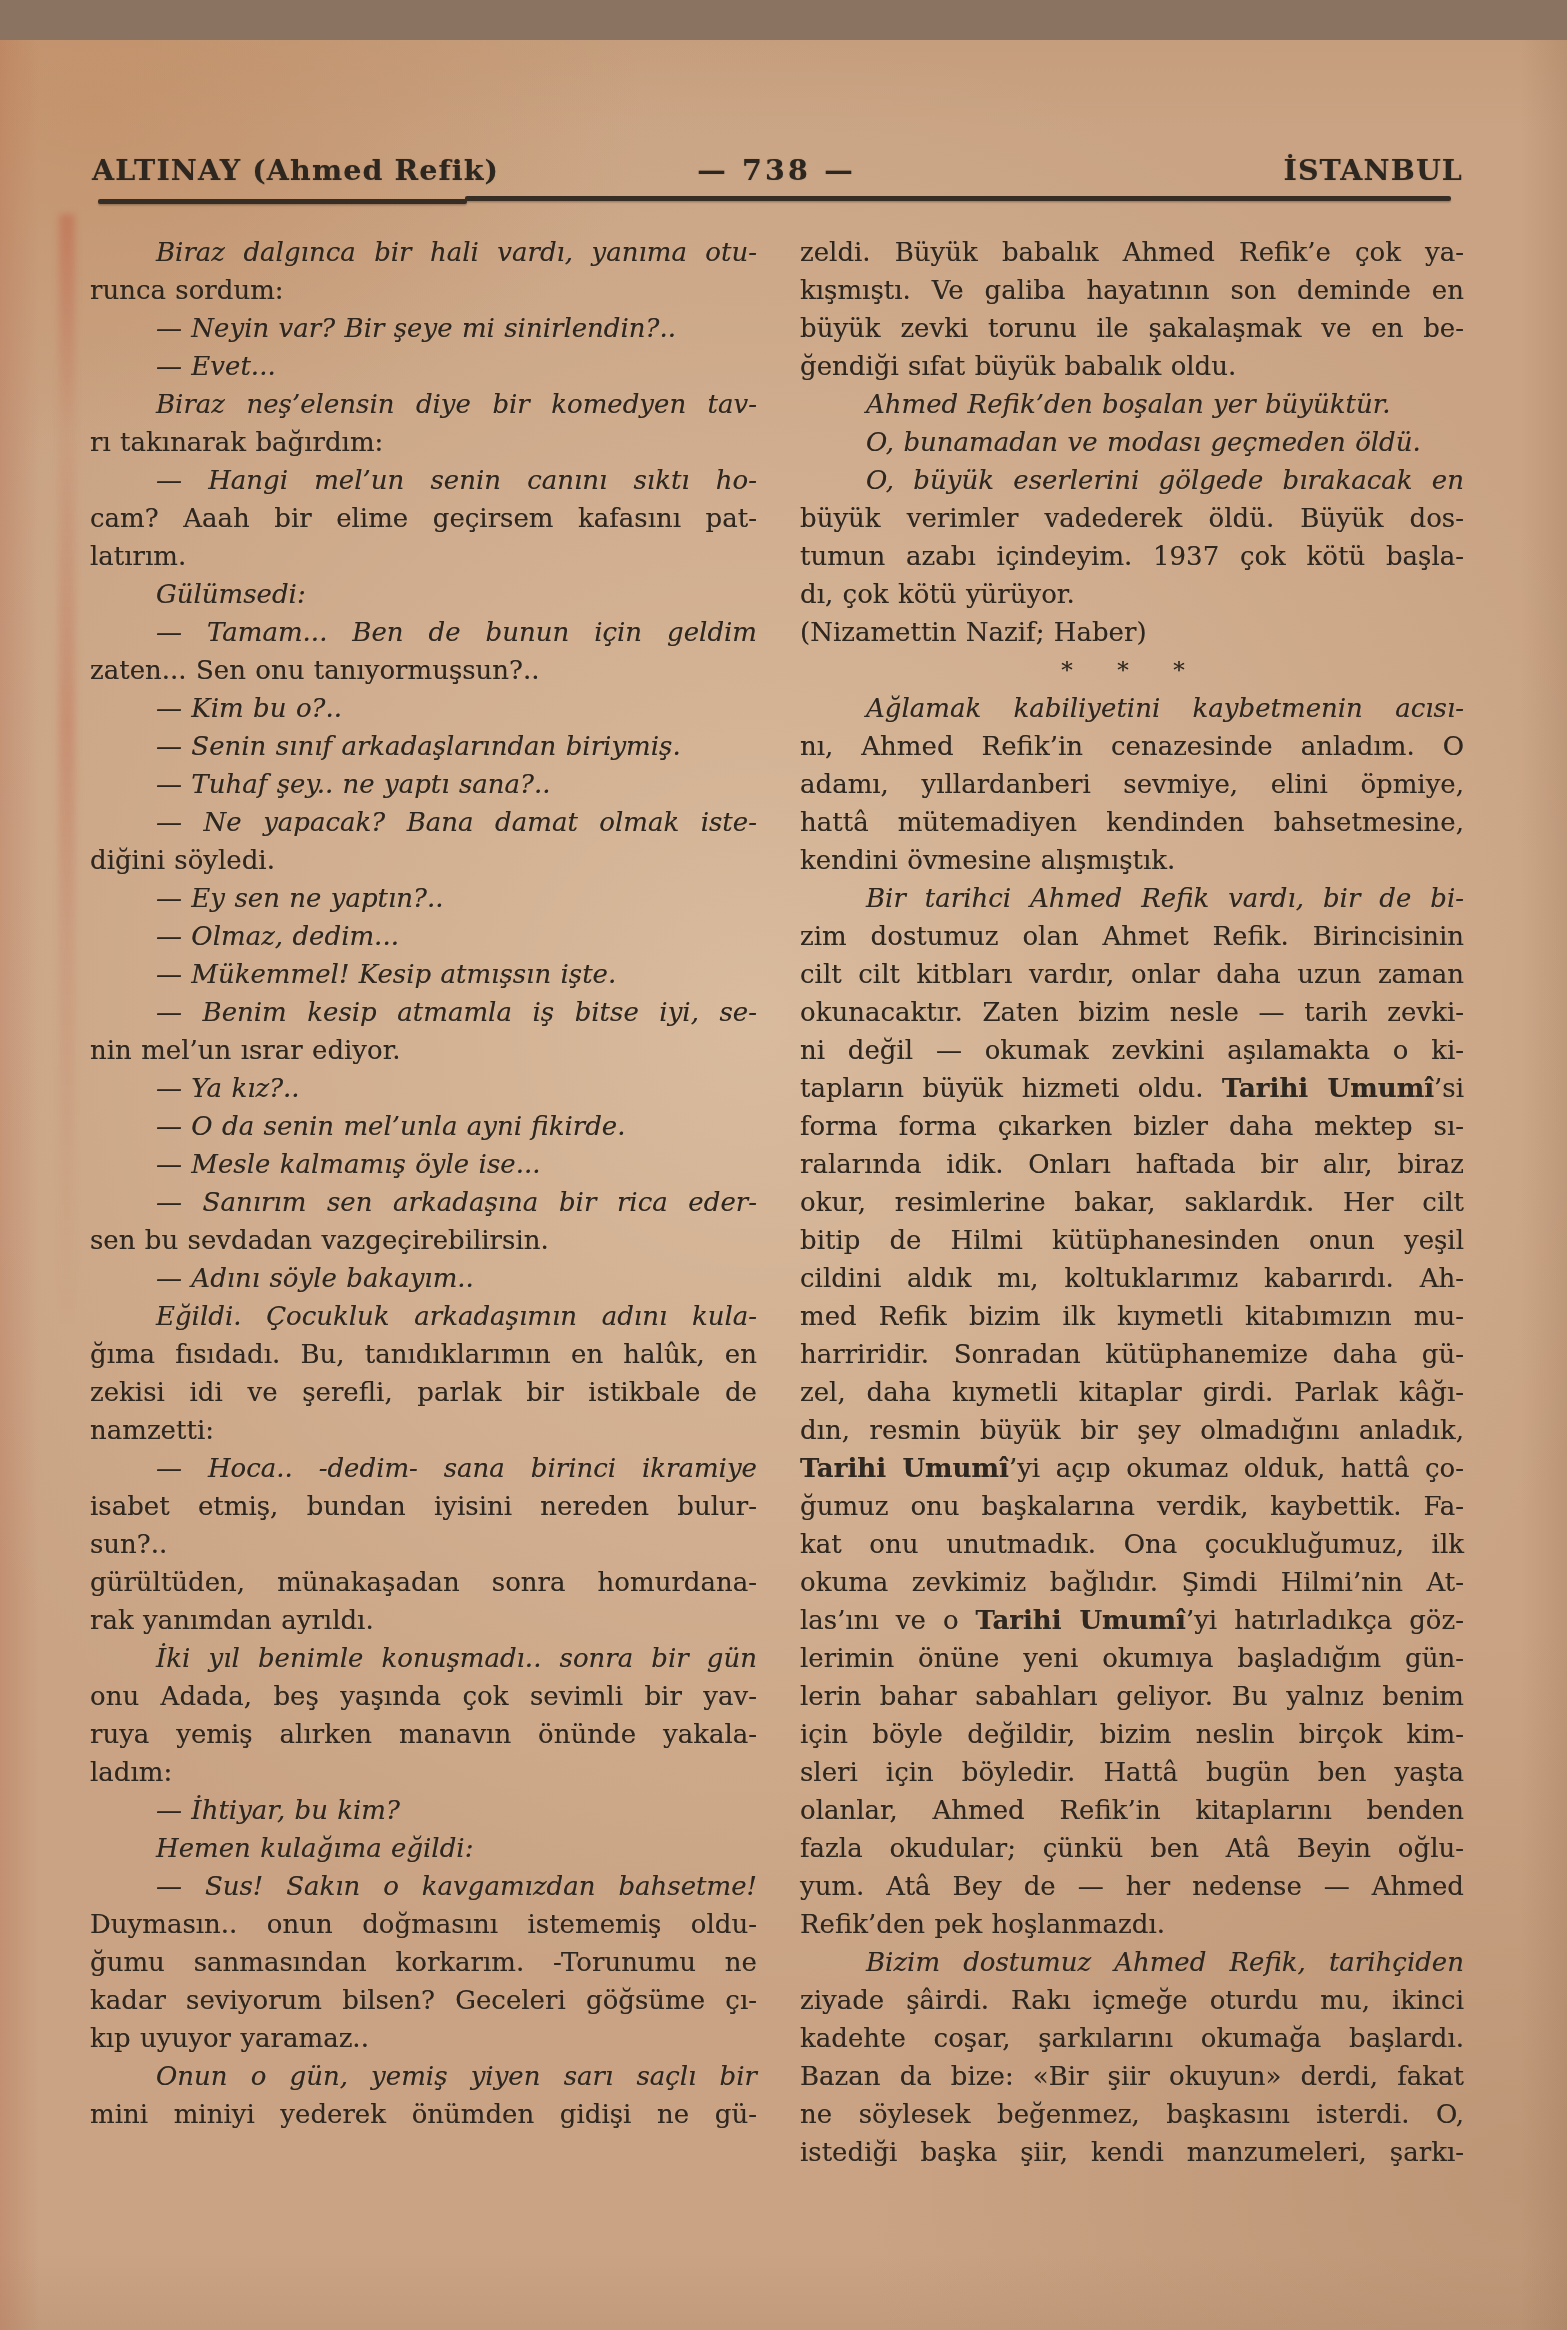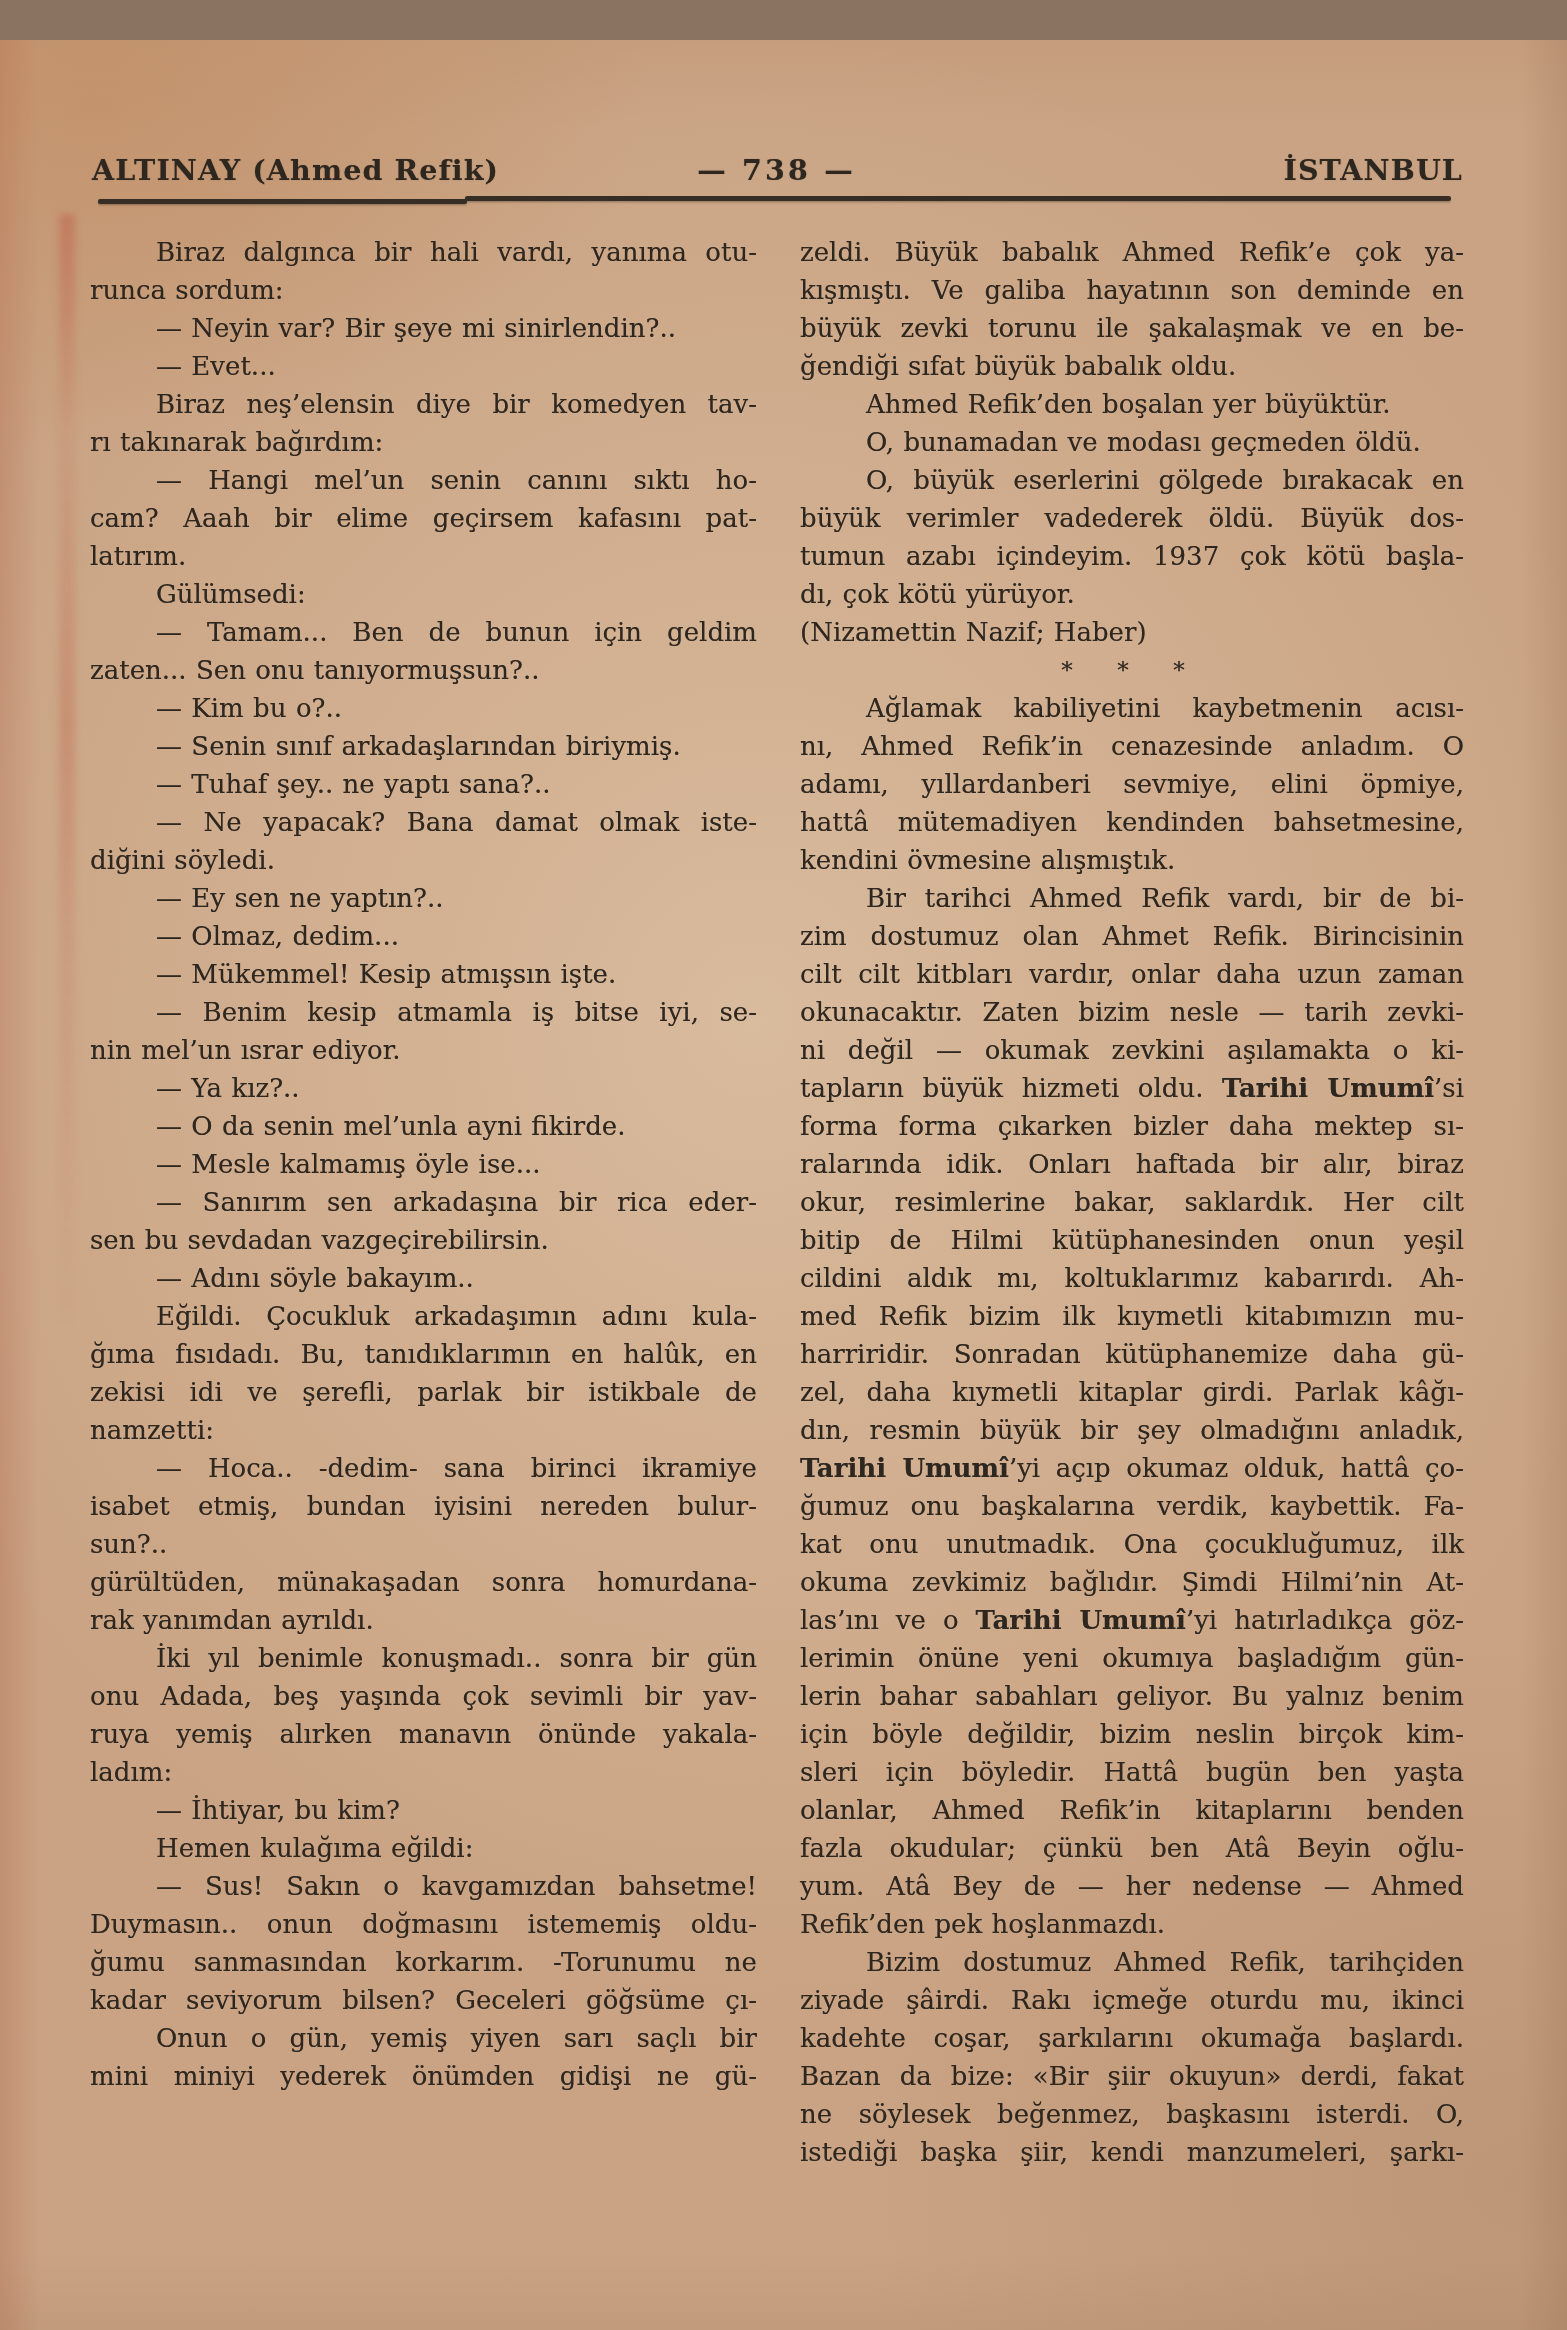--- a/index.html
+++ b/index.html
@@ -40,21 +40,21 @@
   .col{
     position:absolute;top:193px;
     font-size:26px;
     text-shadow:0 0 0.5px rgba(46,39,32,.45);
     word-spacing:1.1px;
   }
   .col-left{left:90px;width:667px;}
   .col-right{left:800px;width:664px;}
   .line{height:38px;line-height:38px;white-space:nowrap;}
   .s-i,.s-j{white-space:normal;text-align:justify;text-align-last:justify;}
-  .s-i,.s-il{text-indent:66px;}
+  .s-i,.s-il{text-indent:66px;font-style:italic;}
   .s-l,.s-il{text-align:left;text-align-last:left;}
   .s-r{text-align:left;padding-right:29px;}
   .s-c{text-align:center;letter-spacing:18px;font-size:23px;}
   .b{font-weight:bold;}
 </style>
 </head>
 <body>
 
 <div class="page">
   <div class="streak"></div>
@@ -109,20 +109,21 @@
       <div class="line s-i"><span>İki yıl benimle konuşmadı.. sonra bir gün</span></div>
       <div class="line s-j"><span>onu Adada, beş yaşında çok sevimli bir yav-</span></div>
       <div class="line s-j"><span>ruya yemiş alırken manavın önünde yakala-</span></div>
       <div class="line s-l"><span>ladım:</span></div>
       <div class="line s-il"><span>— İhtiyar, bu kim?</span></div>
       <div class="line s-il"><span>Hemen kulağıma eğildi:</span></div>
       <div class="line s-i"><span>— Sus! Sakın o kavgamızdan bahsetme!</span></div>
       <div class="line s-j"><span>Duymasın.. onun doğmasını istememiş oldu-</span></div>
       <div class="line s-j"><span>ğumu sanmasından korkarım. -Torunumu ne</span></div>
       <div class="line s-j"><span>kadar seviyorum bilsen? Geceleri göğsüme çı-</span></div>
+      <div class="line s-l"><span>kıp uyuyor yaramaz..</span></div>
       <div class="line s-i"><span>Onun o gün, yemiş yiyen sarı saçlı bir</span></div>
       <div class="line s-j"><span>mini miniyi yederek önümden gidişi ne gü-</span></div>
     </div>
   <div id="col-right" class="col col-right">
       <div class="line s-j"><span>zeldi. Büyük babalık Ahmed Refik’e çok ya-</span></div>
       <div class="line s-j"><span>kışmıştı. Ve galiba hayatının son deminde en</span></div>
       <div class="line s-j"><span>büyük zevki torunu ile şakalaşmak ve en be-</span></div>
       <div class="line s-l"><span>ğendiği sıfat büyük babalık oldu.</span></div>
       <div class="line s-il"><span>Ahmed Refik’den boşalan yer büyüktür.</span></div>
       <div class="line s-il"><span>O, bunamadan ve modası geçmeden öldü.</span></div>

